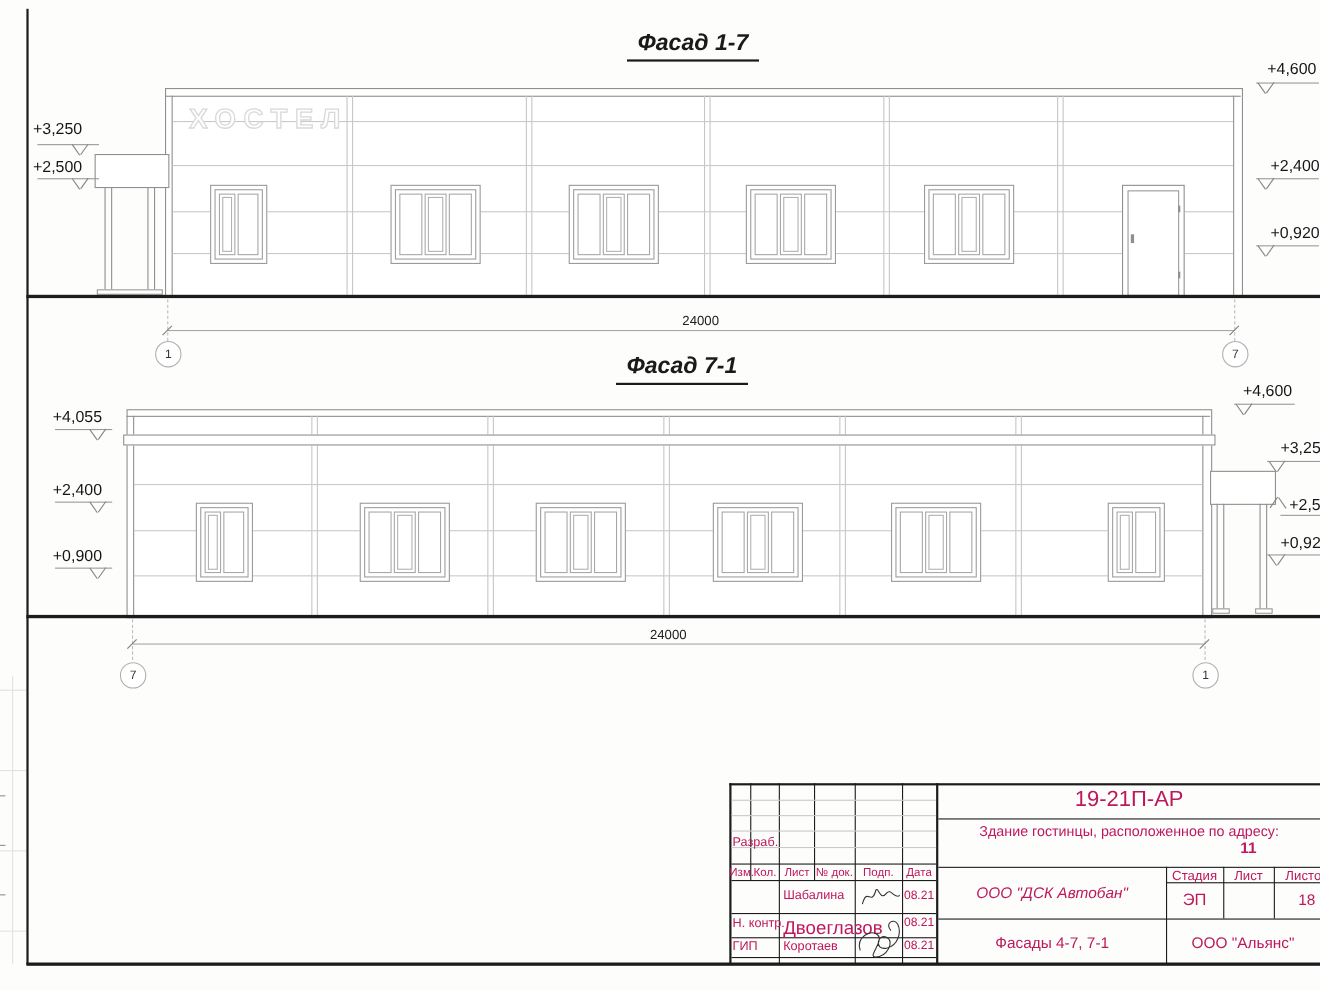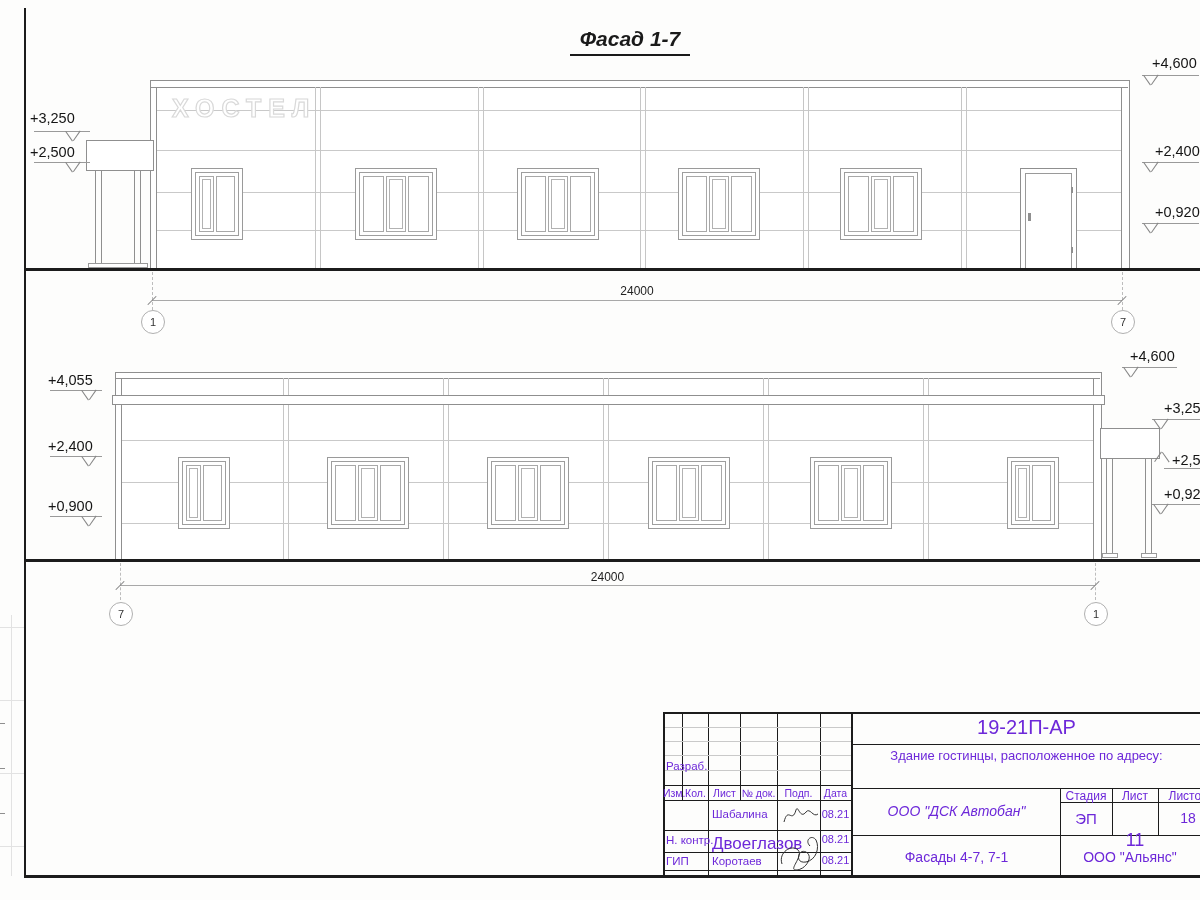--- a/index.html
+++ b/index.html
@@ -35,21 +35,21 @@
   .varr::after{right:0;top:0;transform-origin:100% 0;transform:rotate(-55deg);}
   .uarr::before{left:0;bottom:0;transform-origin:0 100%;transform:rotate(-55deg);}
   .uarr::after{right:0;bottom:0;transform-origin:100% 100%;transform:rotate(55deg);}
   .dim{position:absolute;height:1px;background:#a8a8a8;}
   .tick{position:absolute;width:12px;height:1px;background:#808080;transform:rotate(-45deg);}
   .dash{position:absolute;width:0;border-left:1px dashed #bdbdbd;}
   .dimlabel{position:absolute;font-size:12px;color:#222;text-align:center;}
   .bubble{position:absolute;width:22px;height:22px;border:1px solid #b0b0b0;border-radius:50%;
           background:#fff;display:flex;align-items:center;justify-content:center;font-size:11px;color:#333;}
   
-  .tbtext{position:absolute;color:#6d28d9;}
+  .tbtext{position:absolute;color:#be185d;}
   .c{text-align:center;}
   .it{font-style:italic;}
 </style>
 </head>
 <body>
 
 <div id="stage">
 
   <div class="ln e" style="left:11px;top:615px;width:1px;height:261px;"></div>
   <div class="ln e" style="left:0;top:627px;width:24px;height:1px;"></div>
@@ -153,20 +153,23 @@
 
   <div class="dash" style="left:152px;top:272px;height:38px;"></div>
   <div class="dash" style="left:1122px;top:272px;height:38px;"></div>
   <div class="dim" style="left:152px;top:300px;width:970px;"></div>
   <div class="tick" style="left:146px;top:300px;"></div>
   <div class="tick" style="left:1116px;top:300px;"></div>
   <div class="dimlabel" style="left:152px;top:284px;width:970px;">24000</div>
   <div class="bubble" style="left:141px;top:310px;">1</div>
   <div class="bubble" style="left:1111px;top:310px;">7</div>
 
+  <div class="ftitle-wrap" style="left:510px;top:321px;width:220px;">
+    <span class="ftitle">Фасад 7-1</span>
+  </div>
 
   <div class="bld" style="left:115px;top:372px;width:985px;height:188px;"></div>
   <div class="ln d" style="left:115px;top:378px;width:985px;height:1px;"></div>
   <div class="ln d" style="left:121px;top:378px;width:1px;height:182px;"></div>
   <div class="ln d" style="left:1093px;top:378px;width:1px;height:182px;"></div>
 
   <div class="vjoint" style="left:283px;top:378px;height:182px;"></div>
   <div class="vjoint" style="left:443px;top:378px;height:182px;"></div>
   <div class="vjoint" style="left:603px;top:378px;height:182px;"></div>
   <div class="vjoint" style="left:763px;top:378px;height:182px;"></div>
@@ -289,21 +292,21 @@
 
   <div class="tbtext c" style="left:853px;top:716px;width:347px;font-size:20px;">19-21П-АР</div>
   <div class="tbtext c" style="left:853px;top:748px;width:347px;font-size:13px;">Здание гостинцы, расположенное по адресу:</div>
   <div class="tbtext c it" style="left:853px;top:803px;width:207px;font-size:14px;">ООО "ДСК Автобан"</div>
   <div class="tbtext c" style="left:853px;top:849px;width:207px;font-size:14px;">Фасады 4-7, 7-1</div>
   <div class="tbtext c" style="left:1060px;top:849px;width:140px;font-size:14px;">ООО "Альянс"</div>
   <div class="tbtext c" style="left:1060px;top:789px;width:52px;font-size:12px;">Стадия</div>
   <div class="tbtext c" style="left:1112px;top:789px;width:46px;font-size:12px;">Лист</div>
   <div class="tbtext c" style="left:1158px;top:789px;width:60px;font-size:12px;">Листов</div>
   <div class="tbtext c" style="left:1060px;top:810px;width:52px;font-size:15px;">ЭП</div>
-  <div class="tbtext c" style="left:1112px;top:830px;width:46px;font-size:18px;">11</div>
+  <div class="tbtext c" style="left:1112px;top:762px;width:46px;font-size:14px;font-weight:bold;">11</div>
   <div class="tbtext c" style="left:1158px;top:810px;width:60px;font-size:14px;">18</div>
 
   <div class="tbtext c" style="left:663px;top:787px;width:20px;font-size:10.5px;">Изм.</div>
   <div class="tbtext c" style="left:682px;top:787px;width:27px;font-size:10.5px;">Кол.</div>
   <div class="tbtext c" style="left:709px;top:787px;width:31px;font-size:10.5px;">Лист</div>
   <div class="tbtext c" style="left:740px;top:787px;width:37px;font-size:10.5px;">№ док.</div>
   <div class="tbtext c" style="left:777px;top:787px;width:43px;font-size:10.5px;">Подп.</div>
   <div class="tbtext c" style="left:820px;top:787px;width:31px;font-size:10.5px;">Дата</div>
 
   <div class="tbtext" style="left:666px;top:760px;font-size:11.5px;">Разраб.</div>

